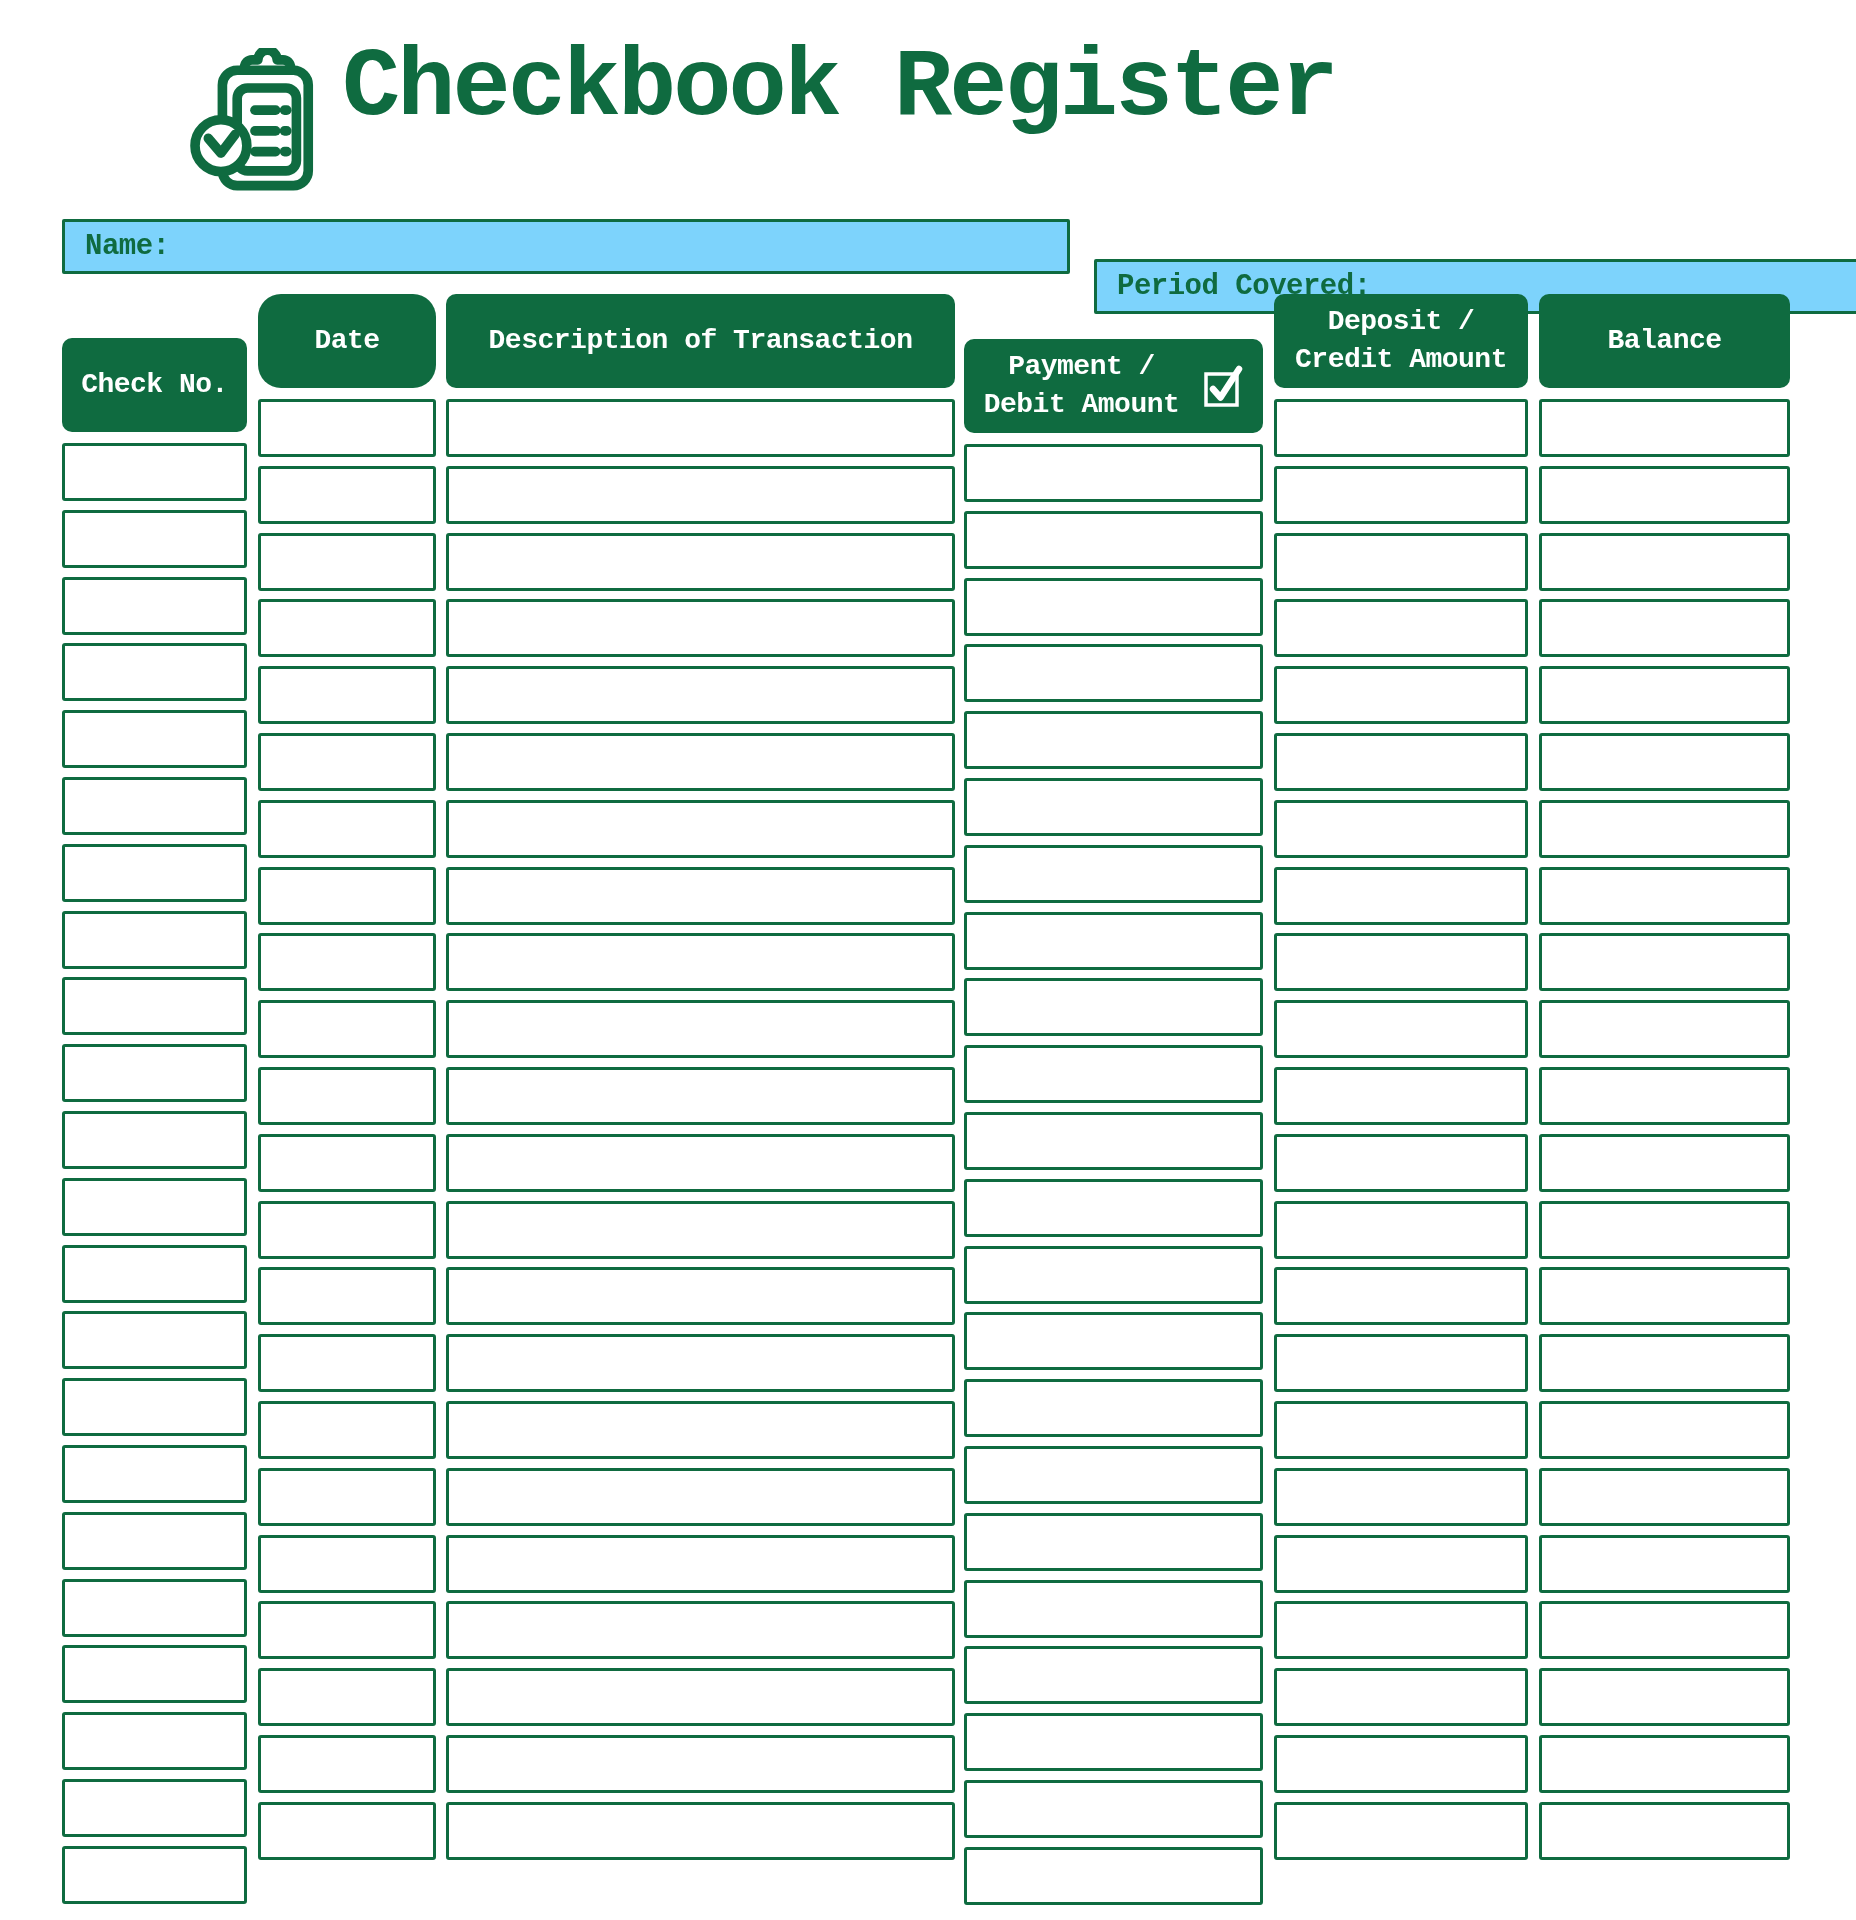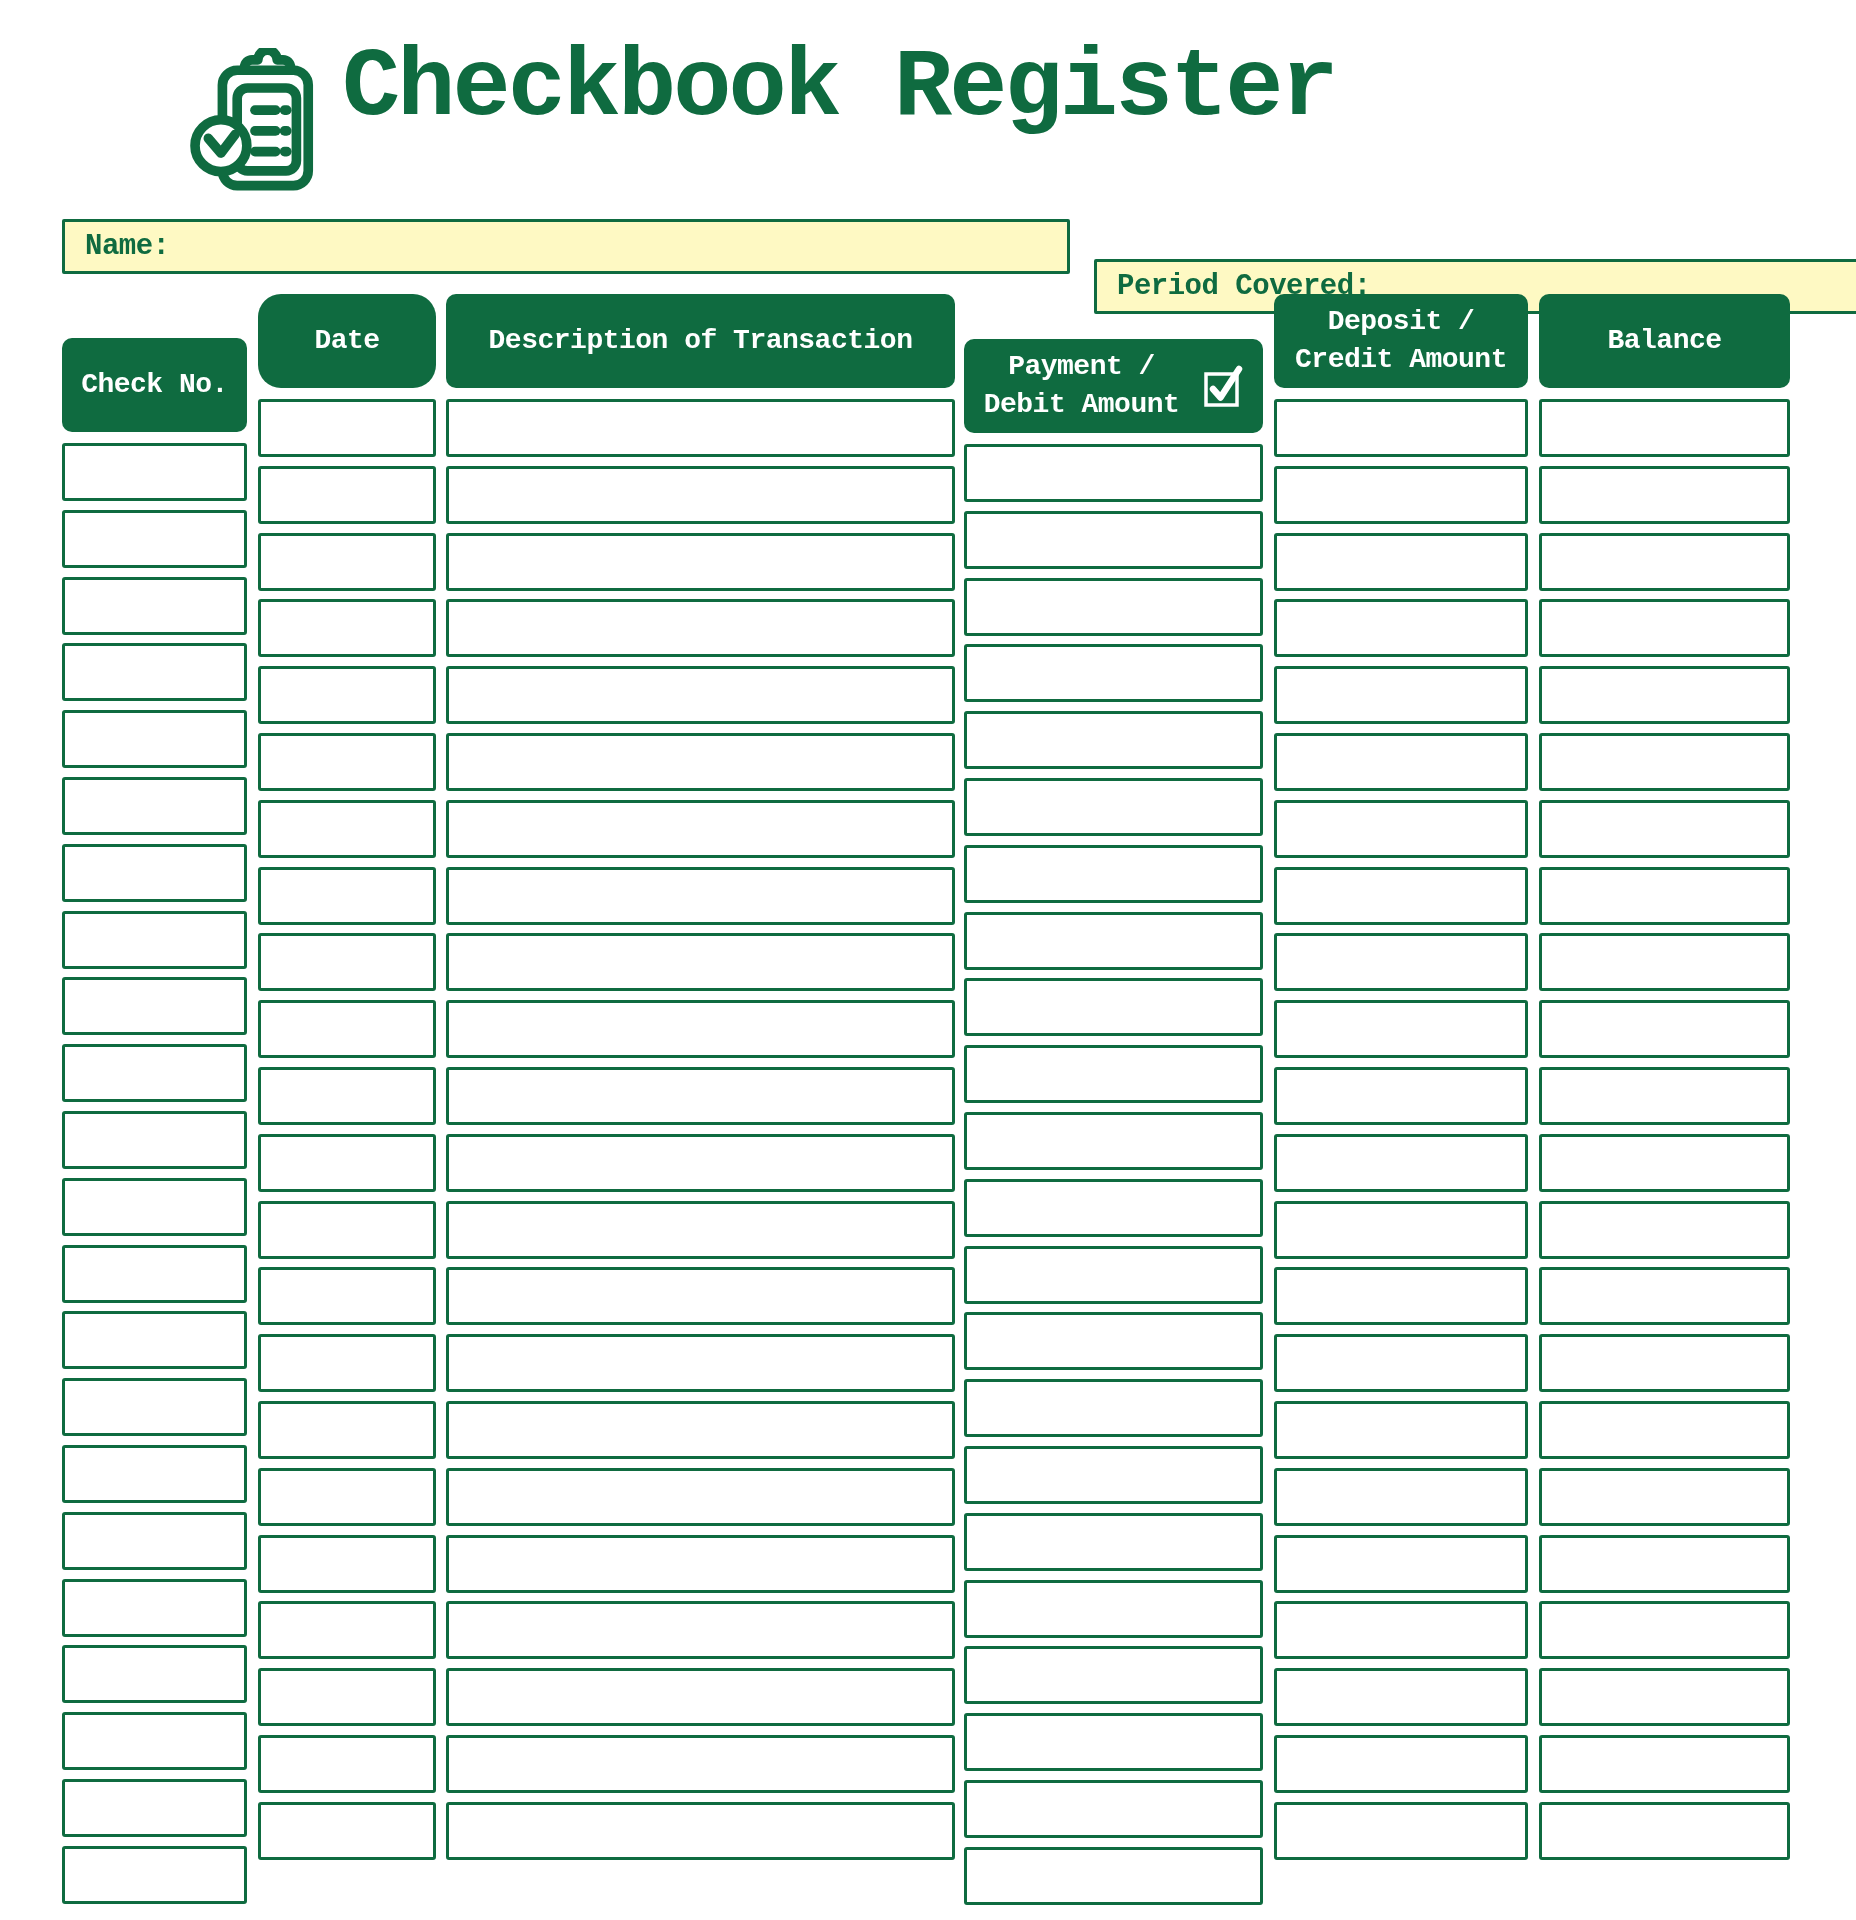--- a/index.html
+++ b/index.html
@@ -27,21 +27,21 @@
     letter-spacing:-3px;
     color:#0f6b40;
     white-space:nowrap;
     line-height:1.2;
   }
 
   
   .field-box{
     position:absolute; top:219px; height:55px;
     border:3px solid #0f6b40; border-radius:2px;
-    background:#fef9c3;
+    background:#7dd3fc;
     display:flex; align-items:center;
     padding-left:20px;
   }
   .field-box .field-label{
     color:#0f6b40; font-weight:bold; font-size:29px;
     letter-spacing:-0.5px;
   }
   .name-box{ left:62px; width:1008px; }
   .period-box{ left:1094px; width:815px;margin-top:40px; }
 

